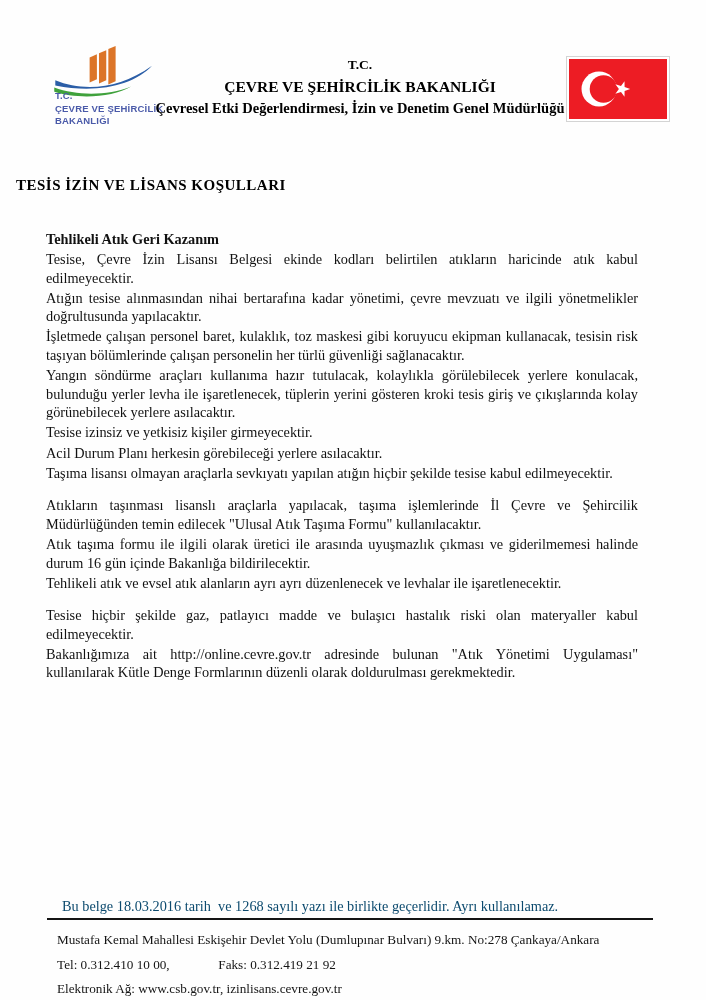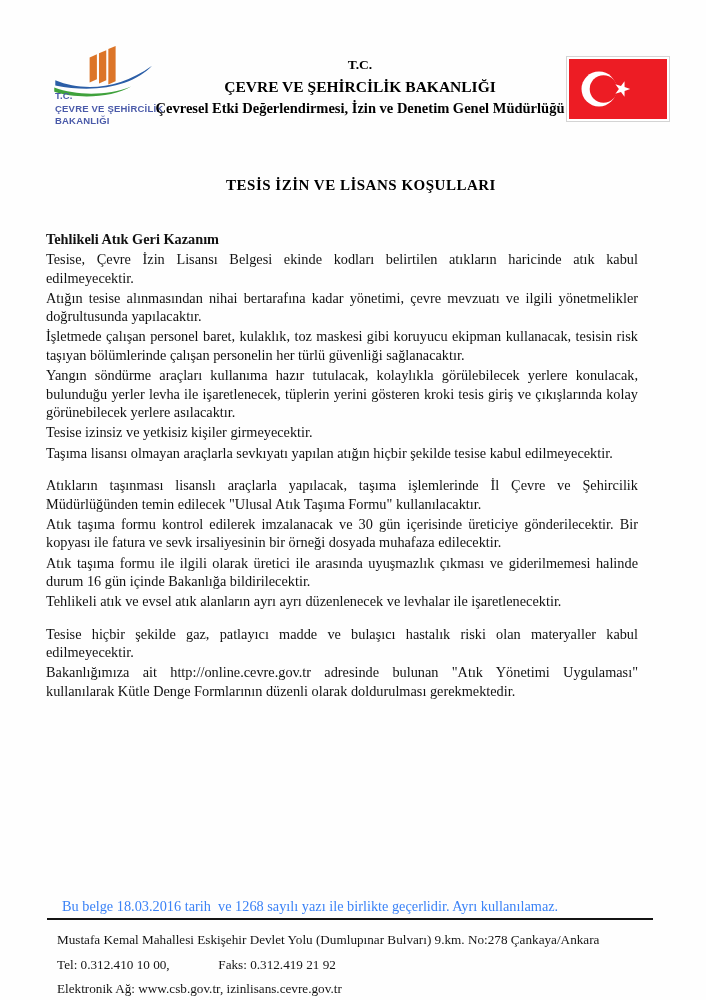--- a/index.html
+++ b/index.html
@@ -36,37 +36,37 @@
   .flag {
     position:absolute; left:566px; top:56px;
     padding:2px; background:#fff; border:1px solid #d4d4d4;
   }
   .flag svg { display:block; }
   .flag-red { fill:var(--flag-red,#ed1c24); }
 
   
   .doc-title {
     position:absolute; left:0; right:0; top:177px;
-    text-align:center; font-weight:bold; font-size:15px;
+    font-weight:bold; font-size:15px;
     letter-spacing:0.5px; color:#000;padding-left:16px;
   }
 
   
   .content {
     position:absolute; left:46px; top:230px; width:592px;
     font-size:14.3px; line-height:18.6px; text-align:justify; color:#111;
   }
   .content p { margin:0 0 1.5px 0; }
   .section-heading { font-weight:bold; }
   .group-gap { margin-top:14px !important; }
 
   
   .validity {
     position:absolute; left:47px; top:898px; width:606px;
-    font-size:14.3px; color:#3b82f6;
+    font-size:14.3px; color:#0c4a6e;
     padding:0 0 3px 15px;
     border-bottom:2.5px solid #141414;
     white-space:pre-wrap;
   }
   .footer {
     position:absolute; left:57px; top:931px; width:600px;
     font-size:13.2px; line-height:17px; color:#141414;
   }
   .footer .row { margin-bottom:7.5px; }
   .tel-cell { display:inline-block; width:158px; }
@@ -108,24 +108,24 @@
 
   <div class="doc-title">TESİS İZİN VE LİSANS KOŞULLARI</div>
 
   <div class="content">
     <p class="section-heading">Tehlikeli Atık Geri Kazanım</p>
     <p>Tesise, Çevre İzin Lisansı Belgesi ekinde kodları belirtilen atıkların haricinde atık kabul edilmeyecektir.</p>
     <p>Atığın tesise alınmasından nihai bertarafına kadar yönetimi, çevre mevzuatı ve ilgili yönetmelikler doğrultusunda yapılacaktır.</p>
     <p>İşletmede çalışan personel baret, kulaklık, toz maskesi gibi koruyucu ekipman kullanacak, tesisin risk taşıyan bölümlerinde çalışan personelin her türlü güvenliği sağlanacaktır.</p>
     <p>Yangın söndürme araçları kullanıma hazır tutulacak, kolaylıkla görülebilecek yerlere konulacak, bulunduğu yerler levha ile işaretlenecek, tüplerin yerini gösteren kroki tesis giriş ve çıkışlarında kolay görünebilecek yerlere asılacaktır.</p>
     <p>Tesise izinsiz ve yetkisiz kişiler girmeyecektir.</p>
+    <p>Acil Durum Planı herkesin görebileceği yerlere asılacaktır.</p>
     <p>Taşıma lisansı olmayan araçlarla sevkıyatı yapılan atığın hiçbir şekilde tesise kabul edilmeyecektir.</p>
 
     <p class="group-gap">Atıkların taşınması lisanslı araçlarla yapılacak, taşıma işlemlerinde İl Çevre ve Şehircilik Müdürlüğünden temin edilecek "Ulusal Atık Taşıma Formu" kullanılacaktır.</p>
-    <p>Atık taşıma formu kontrol edilerek imzalanacak ve 30 gün içerisinde üreticiye gönderilecektir. Bir kopyası ile fatura ve sevk irsaliyesinin bir örneği dosyada muhafaza edilecektir.</p>
     <p>Atık taşıma formu ile ilgili olarak üretici ile arasında uyuşmazlık çıkması ve giderilmemesi halinde durum 16 gün içinde Bakanlığa bildirilecektir.</p>
     <p>Tehlikeli atık ve evsel atık alanların ayrı ayrı düzenlenecek ve levhalar ile işaretlenecektir.</p>
 
     <p class="group-gap">Tesise hiçbir şekilde gaz, patlayıcı madde ve bulaşıcı hastalık riski olan materyaller kabul edilmeyecektir.</p>
     <p>Bakanlığımıza ait http://online.cevre.gov.tr adresinde bulunan "Atık Yönetimi Uygulaması" kullanılarak Kütle Denge Formlarının düzenli olarak doldurulması gerekmektedir.</p>
   </div>
 
   <div class="validity">Bu belge 18.03.2016 tarih  ve 1268 sayılı yazı ile birlikte geçerlidir. Ayrı kullanılamaz.</div>
 
   <div class="footer">

